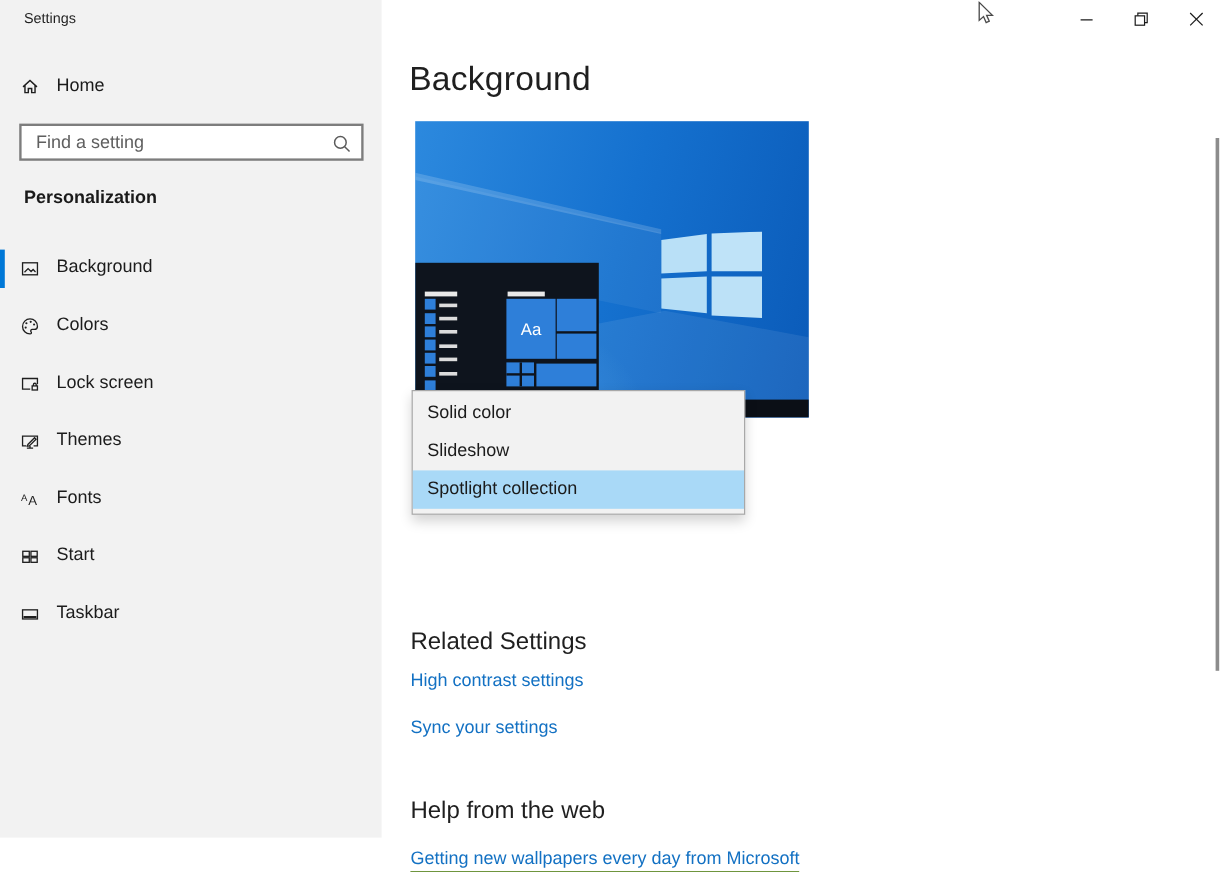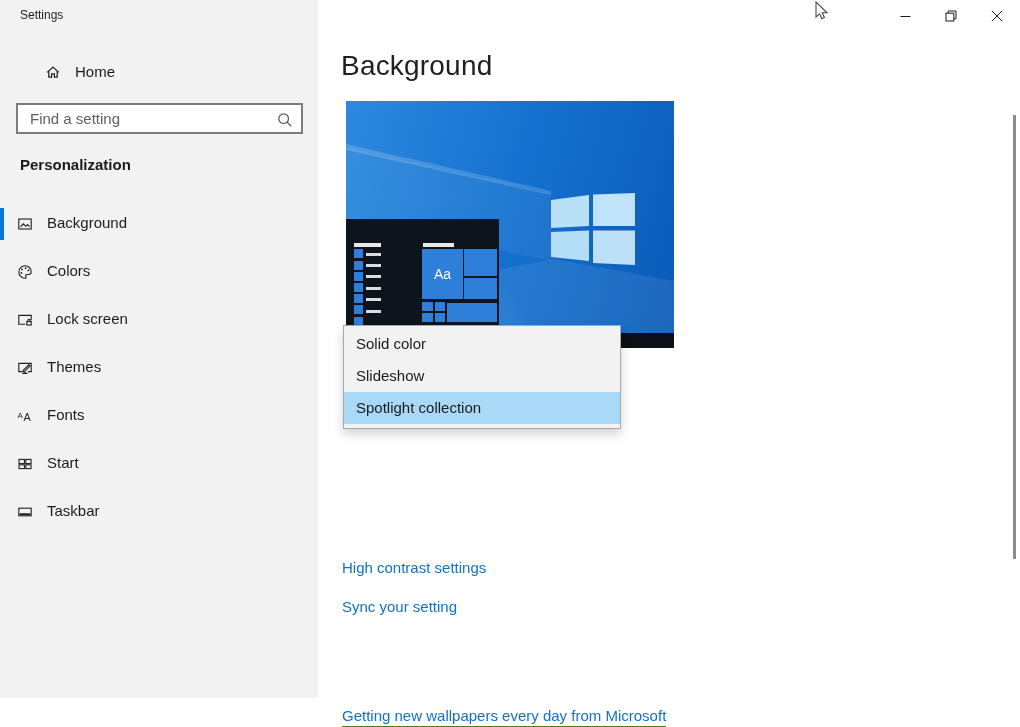--- a/index.html
+++ b/index.html
@@ -2,21 +2,21 @@
 <html><head>
 <meta charset="utf-8">
 <style>
   html,body{margin:0;padding:0;background:#fff;overflow:hidden;}
   *{box-sizing:border-box;font-family:"Liberation Sans","DejaVu Sans",sans-serif;}
   #app{position:relative;width:1020px;height:727px;background:#ffffff;overflow:hidden;color:#1b1b1b;}
 
   
   .sidebar{position:absolute;left:0;top:0;width:318px;height:698px;background:#f2f2f2;}
   .app-title{position:absolute;left:20px;top:8px;font-size:12px;color:#1f1f1f;}
-  .home-row{position:absolute;left:0;top:56px;width:318px;height:34px;cursor:default;margin-left:28px;}
+  .home-row{position:absolute;left:0;top:56px;width:318px;height:34px;cursor:default;}
   .home-row .nav-ico{position:absolute;left:17px;top:8px;}
   .home-row .lbl{position:absolute;left:47px;top:7px;font-size:15px;}
   .searchbox{position:absolute;left:16px;top:103px;width:287px;height:31px;background:#fff;border:2px solid #7d7d7d;}
   .searchbox input{position:absolute;left:12px;top:0;width:100%;height:100%;border:none;outline:none;background:transparent;padding:0 30px 0 0;font-size:15px;color:#1b1b1b;}
   .searchbox input::placeholder{color:#5f5f5f;opacity:1;}
   .searchbox .mag{position:absolute;right:7px;top:6px;}
   .section-label{position:absolute;left:20px;top:156px;font-size:15px;font-weight:bold;color:#1a1a1a;}
   .nav{position:absolute;left:0;top:200px;width:318px;}
   .nav-item{position:relative;width:318px;height:48px;cursor:default;}
   .nav-item .accent{display:none;}
@@ -252,23 +252,25 @@
     </div>
     <div class="mini-taskbar"></div>
   </div>
 
   <div class="dropdown">
     <div class="dd-item">Solid color</div>
     <div class="dd-item">Slideshow</div>
     <div class="dd-item selected">Spotlight collection</div>
   </div>
 
+  <div class="h2 rel-head">Related Settings</div>
   <a class="slink link1">High contrast settings</a>
-  <a class="slink link2">Sync your setting</a>
-
+  <a class="slink link2">Sync your settings</a>
+
+  <div class="h2 help-head">Help from the web</div>
   <a class="slink link3">Getting new wallpapers every day from Microsoft</a>
 
   <div class="scrollbar"></div>
 
   <div class="cursor">
     <svg width="20" height="22" viewBox="0 0 20 22">
       <path d="M1 1 L1 16 L4.6 12.8 L6.8 17.8 L9.4 16.6 L7.2 11.8 L12 11.8 Z" fill="#fdfdfd" stroke="#4a4a4a" stroke-width="1.1"></path>
     </svg>
   </div>
 

